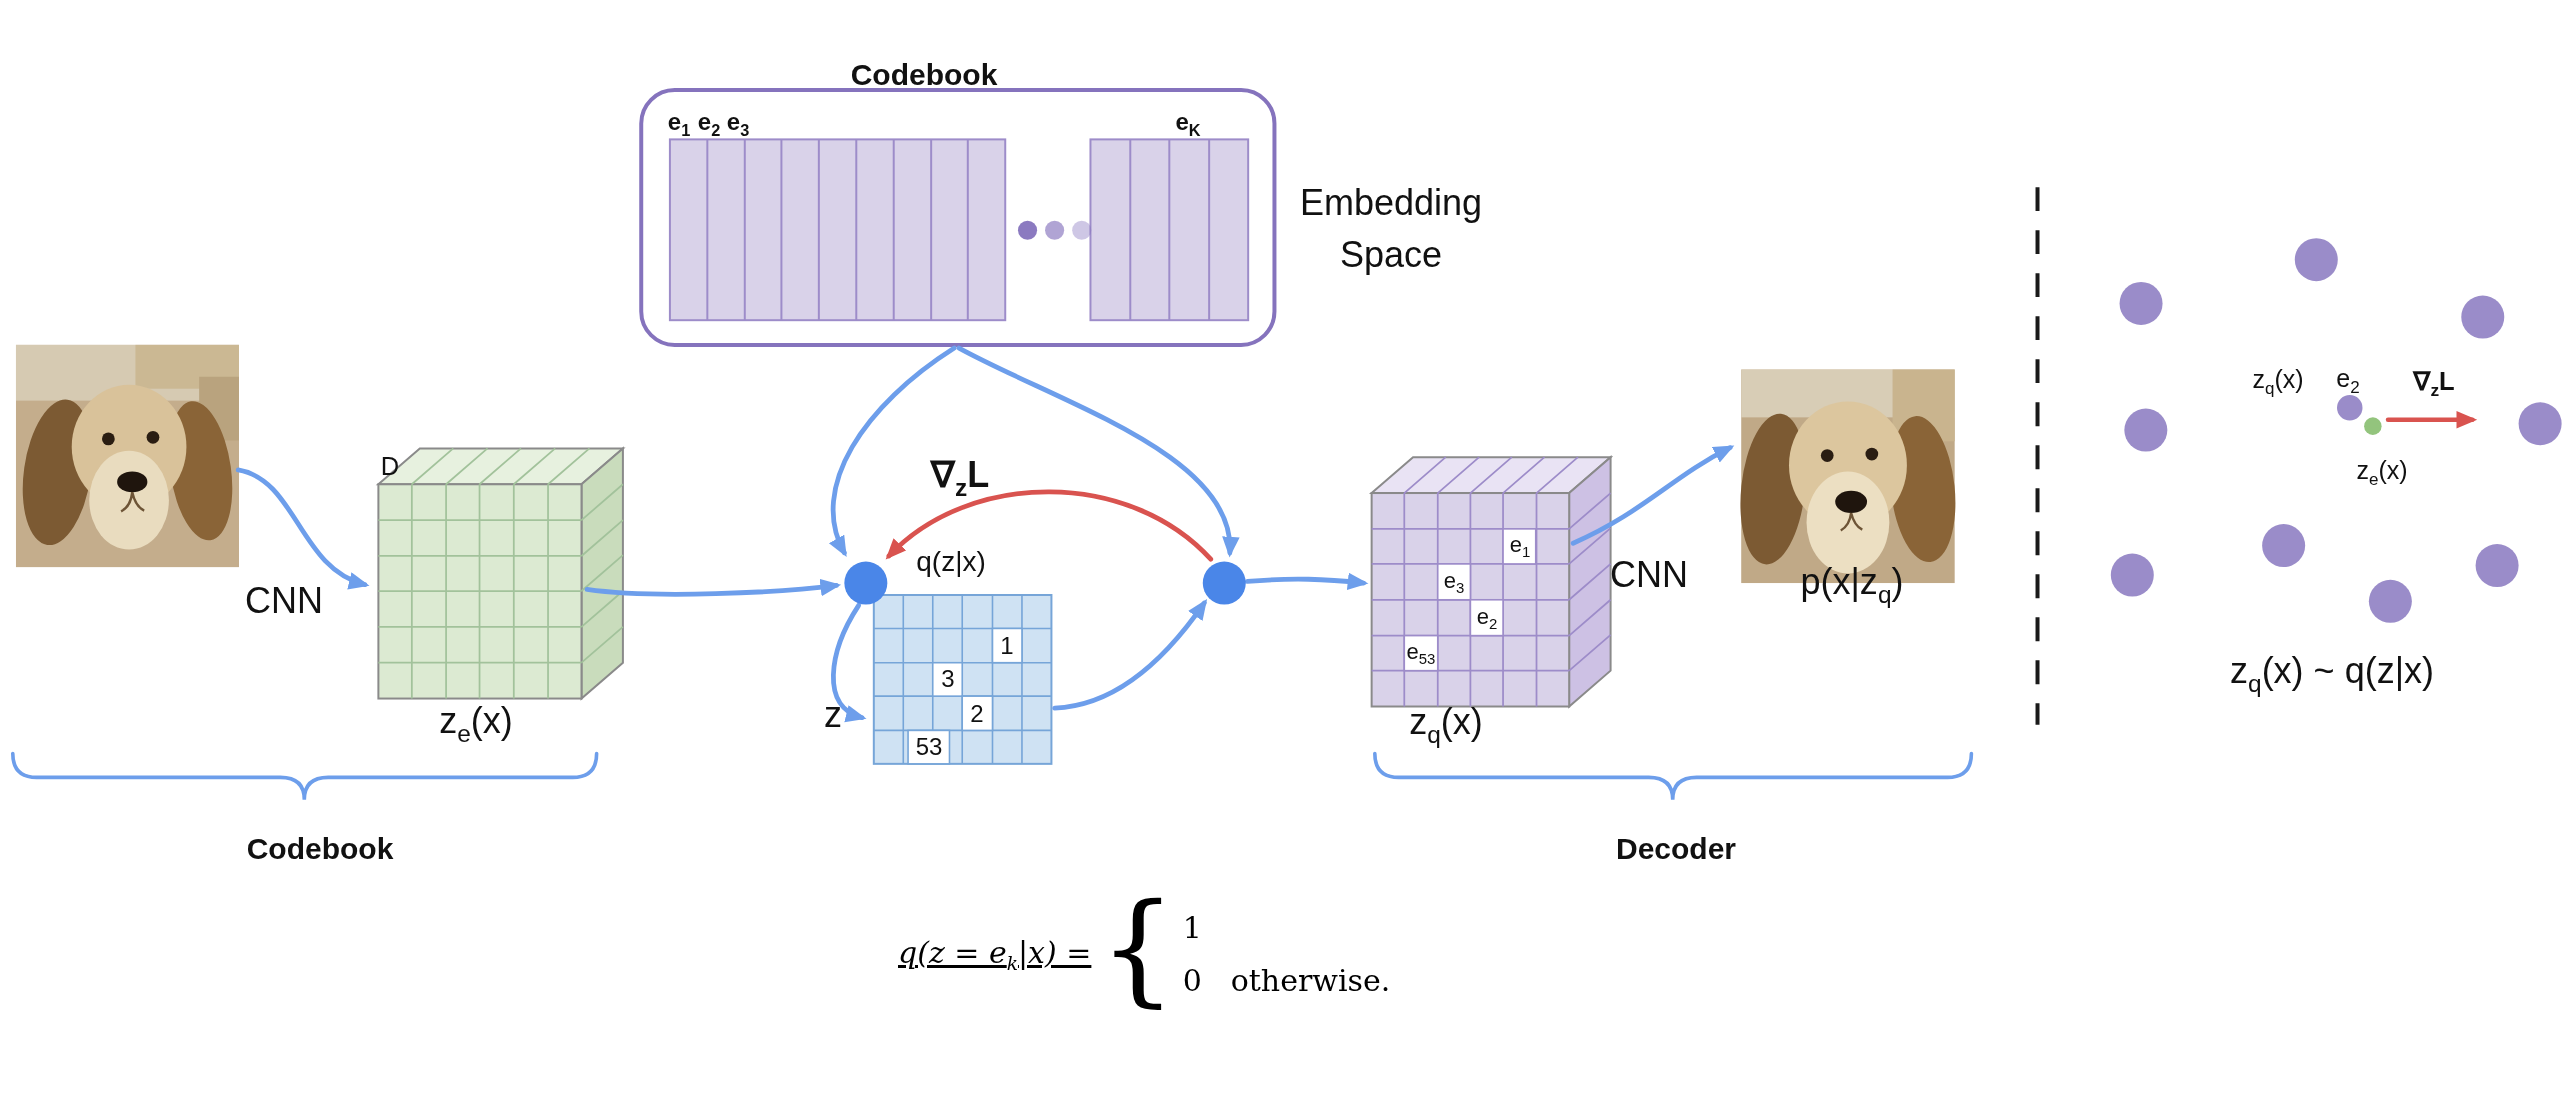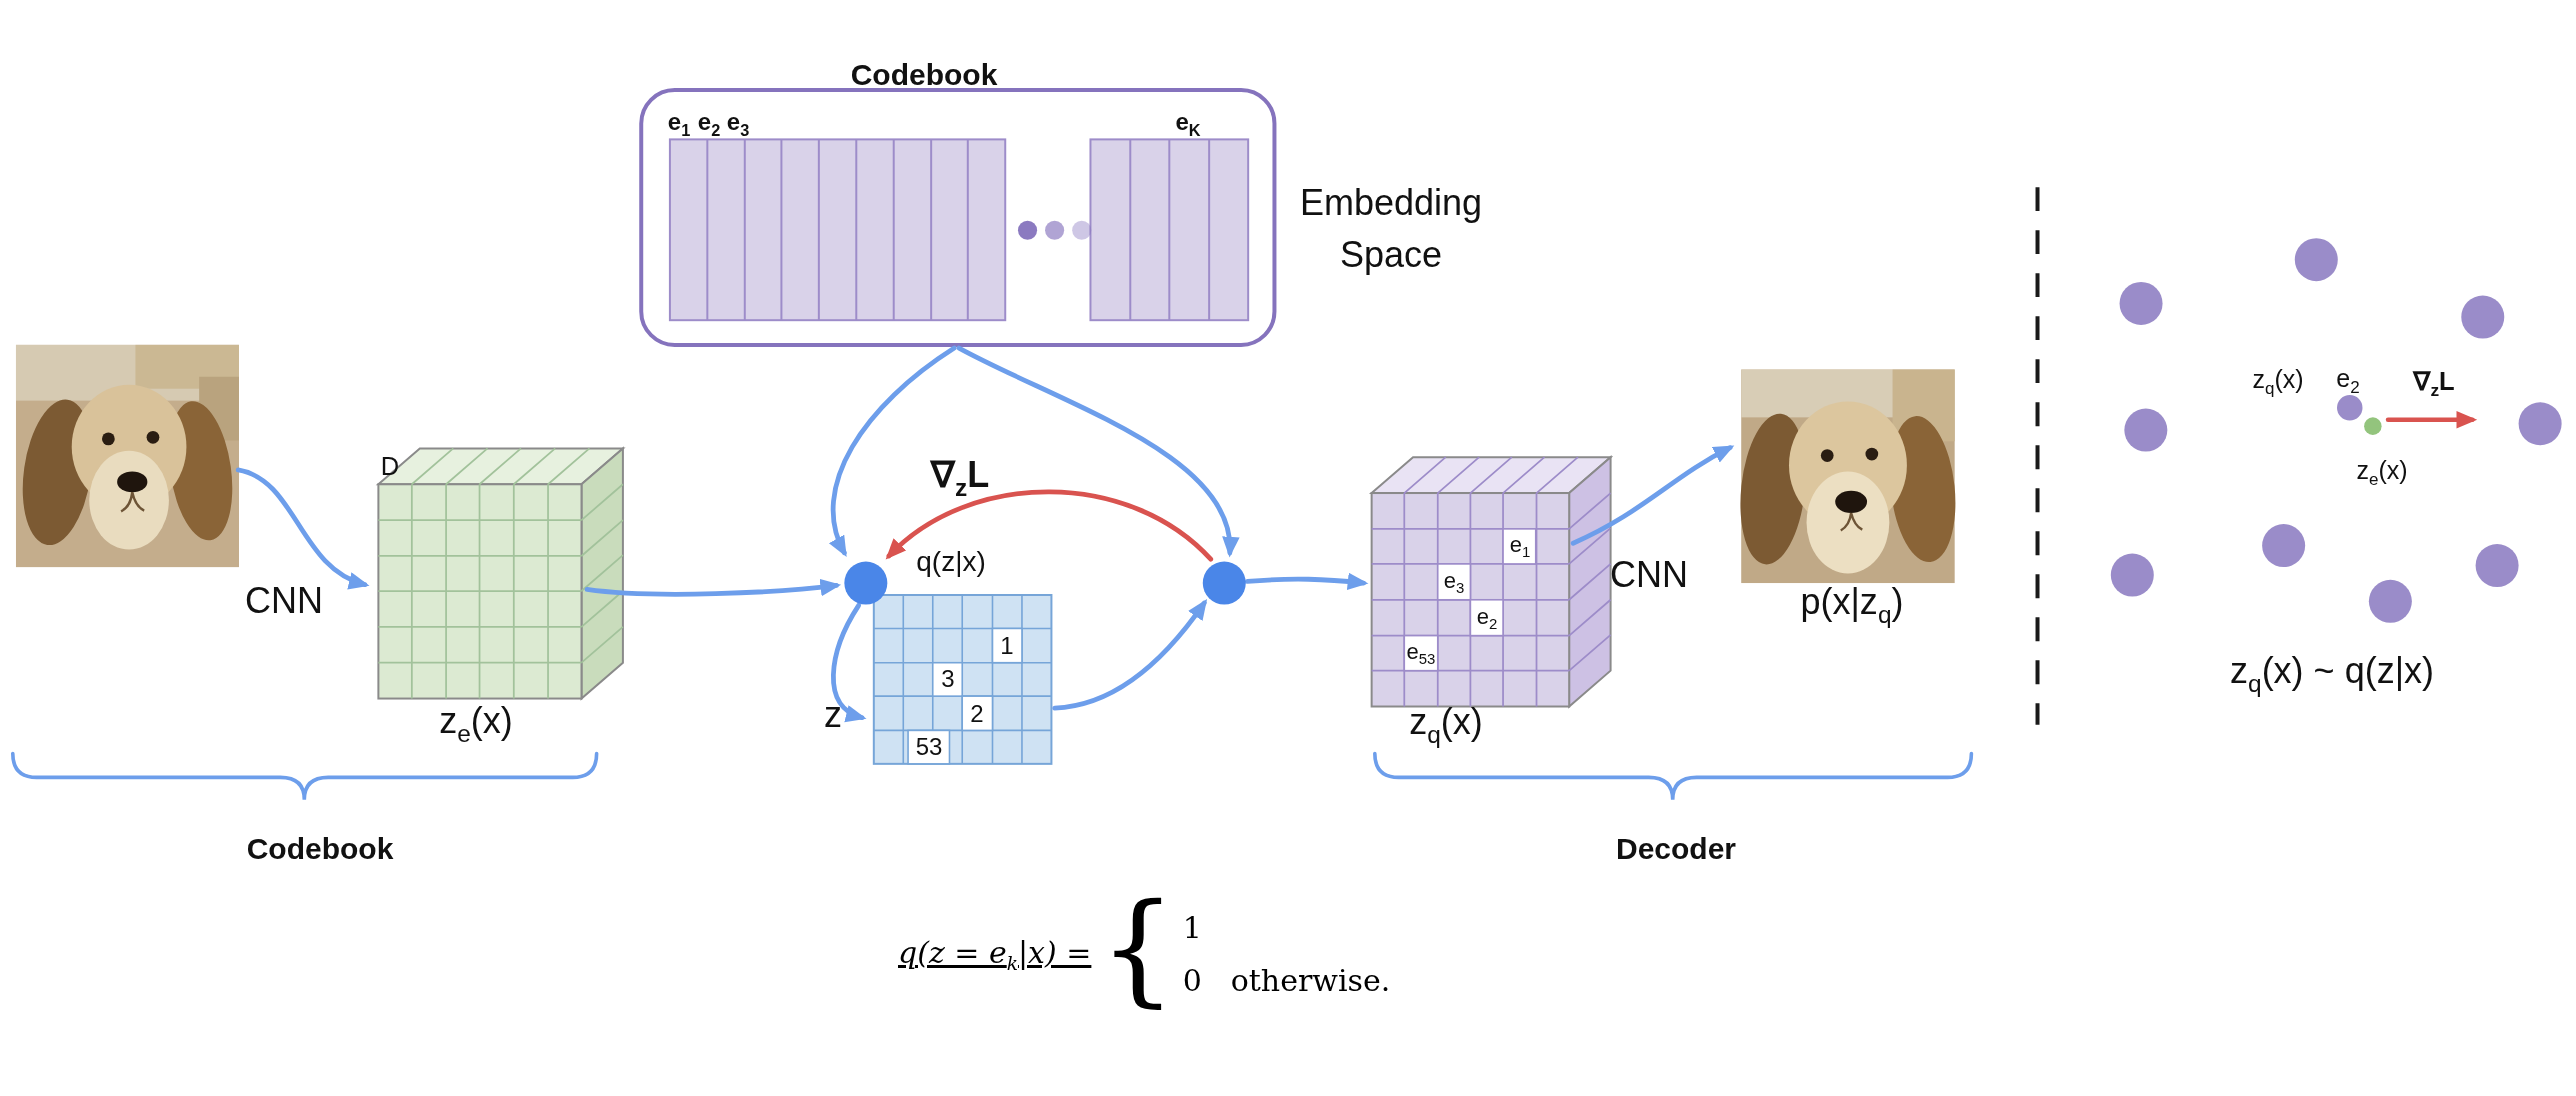--- a/index.html
+++ b/index.html
@@ -198,21 +198,21 @@
   <div class="lbl s30" style="left:977px;top:714px">2</div>
   <div class="lbl s30" style="left:929px;top:747px">53</div>
 
   <div class="lbl s28" style="left:1520px;top:546px"><span>e</span><sub>1</sub></div>
   <div class="lbl s28" style="left:1454px;top:582px"><span>e</span><sub>3</sub></div>
   <div class="lbl s28" style="left:1487px;top:618px"><span>e</span><sub>2</sub></div>
   <div class="lbl s28" style="left:1421px;top:653px"><span>e</span><sub>53</sub></div>
 
   <div class="lbl s34" style="left:1446px;top:725px"><span>z</span><sub>q</sub><span>(x)</span></div>
   <div class="lbl s34" style="left:1649px;top:575px">CNN</div>
-  <div class="lbl s34" style="left:1852px;top:605px"><span>p(x|z</span><sub>q</sub><span>)</span></div>
+  <div class="lbl s34" style="left:1852px;top:585px"><span>p(x|z</span><sub>q</sub><span>)</span></div>
   <div class="lbl s38 b" style="left:1676px;top:849px">Decoder</div>
 
   <div class="lbl s31" style="left:2278px;top:382px"><span>z</span><sub>q</sub><span>(x)</span></div>
   <div class="lbl s31" style="left:2348px;top:381px"><span>e</span><sub>2</sub></div>
   <div class="lbl s32 b" style="left:2434px;top:384px"><span>∇</span><sub>z</sub><span>L</span></div>
   <div class="lbl s31" style="left:2382px;top:473px"><span>z</span><sub>e</sub><span>(x)</span></div>
   <div class="lbl s34" style="left:2332px;top:674px"><span>z</span><sub>q</sub><span>(x) ~ q(z|x)</span></div>
 
 
   <div class="equation">

